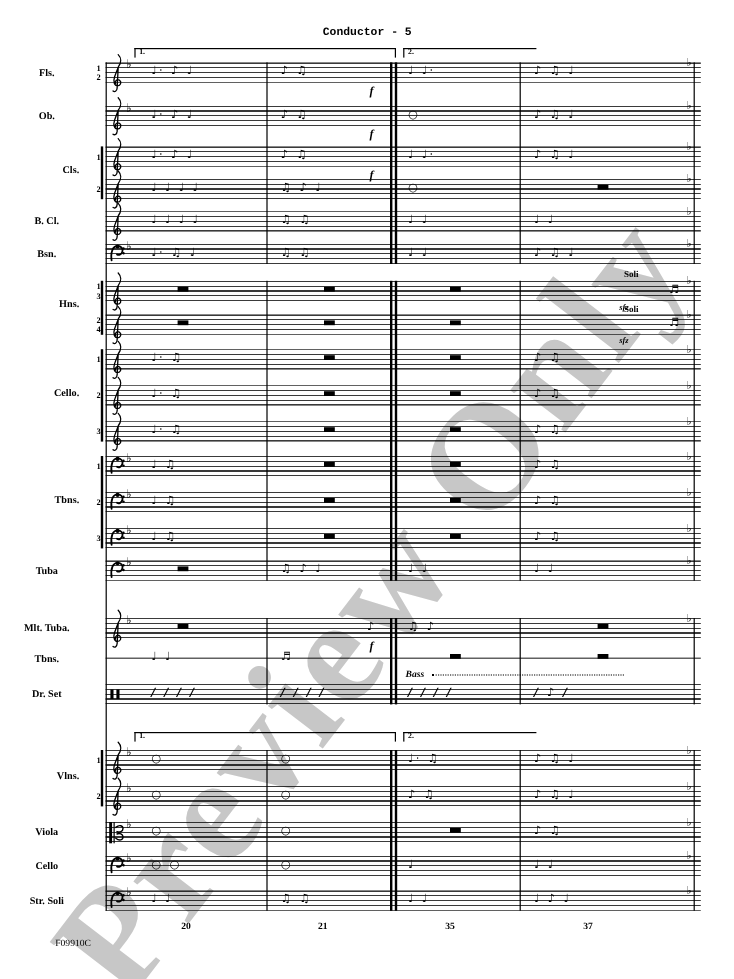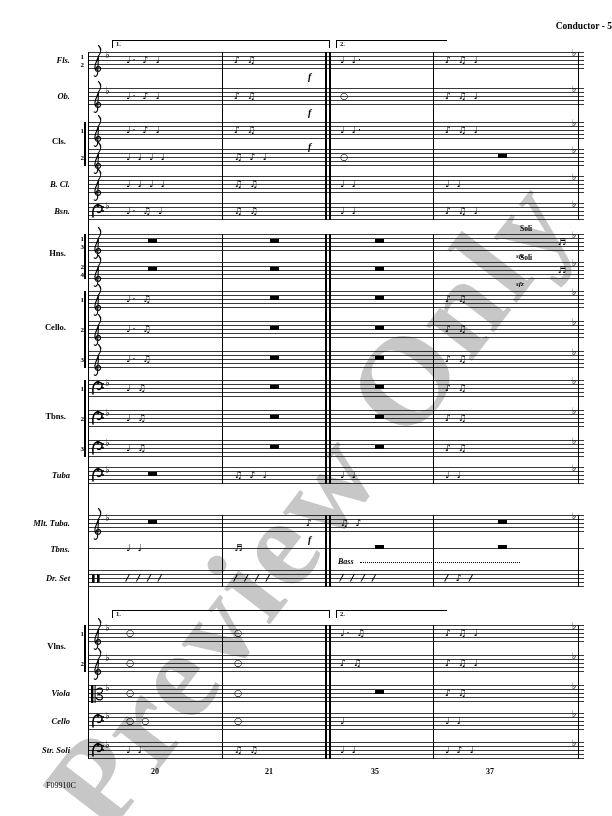--- a/index.html
+++ b/index.html
@@ -1,19 +1,19 @@
 <!DOCTYPE html>
 <html><head>
 <meta charset="utf-8">
 <style>
   html,body{margin:0;padding:0;background:#888;}
   .page{position:relative;width:612px;height:816px;background:#fff;overflow:hidden;
         font-family:"Liberation Serif",serif;color:#000;}
-  .title{position:absolute;top:21px;left:0;right:0;text-align:right;
-         font-size:9.5px;font-weight:bold;}
+  .title{position:absolute;top:21px;left:0;right:0;text-align:center;
+         font-size:9.5px;font-weight:bold;font-family:Liberation Mono, monospace;}
   .footer-code{position:absolute;left:46px;top:781px;font-size:8px;}
   .watermark{position:absolute;left:16px;top:768px;transform:rotate(-52.5deg);
              transform-origin:0 0;font-weight:bold;font-size:126px;letter-spacing:4px;
              color:#c7c7c7;mix-blend-mode:multiply;white-space:nowrap;z-index:9;}
   
   .staff-row{position:absolute;left:88px;width:496px;height:17px;}
   .staff-lines{position:absolute;left:0;top:0;width:496px;height:17px;
      background-image:repeating-linear-gradient(to bottom,#3a3a3a 0 1px,transparent 1px 4px);}
   .one-line{position:absolute;left:0;top:8px;width:496px;height:1px;background:#3a3a3a;}
   .measures{position:absolute;left:0;top:0;height:17px;display:flex;z-index:2;}
@@ -24,22 +24,22 @@
   .m2{width:106px;} .m3{width:105px;} .m4{width:145px;padding-right:10px;}
   .wrest{position:relative;}
   .wrest::after{content:"";position:absolute;left:45%;top:5px;width:9px;height:3.5px;background:#000;}
   .clef{position:absolute;left:2px;z-index:3;}
   .clef.tr{top:-8px;} .clef.bs{top:-1px;} .clef.al{top:0;} .clef.pc{top:0;}
   .keysig{position:absolute;left:17px;top:-3px;font-size:10px;z-index:3;
           font-family:"DejaVu Sans",sans-serif;}
   .endflat{position:absolute;left:484px;top:-4px;font-size:9px;z-index:4;
            font-family:"DejaVu Sans",sans-serif;}
   
-  .instlabel{position:absolute;left:-80px;width:62px;top:3px;text-align:right;
-             font-size:8.5px;font-weight:bold;font-style:italic;}
+  .instlabel{position:absolute;left:-80px;width:62px;top:3px;text-align:center;
+             font-size:8.5px;font-weight:bold;}
   .numcol{position:absolute;left:-13px;top:0;height:17px;display:flex;flex-direction:column;
           justify-content:center;font-size:7px;font-weight:bold;line-height:8px;text-align:right;width:9px;}
   .grouplabel{position:absolute;left:4px;width:62px;text-align:right;
               font-size:8.5px;font-weight:bold;z-index:2;}
   
   .bar{position:absolute;background:#000;width:1px;z-index:4;}
   .bar.heavy{width:2.4px;}
   .bar.fin{width:1.4px;}
   .bracket{position:absolute;left:84px;width:1.6px;background:#000;z-index:4;}
   

